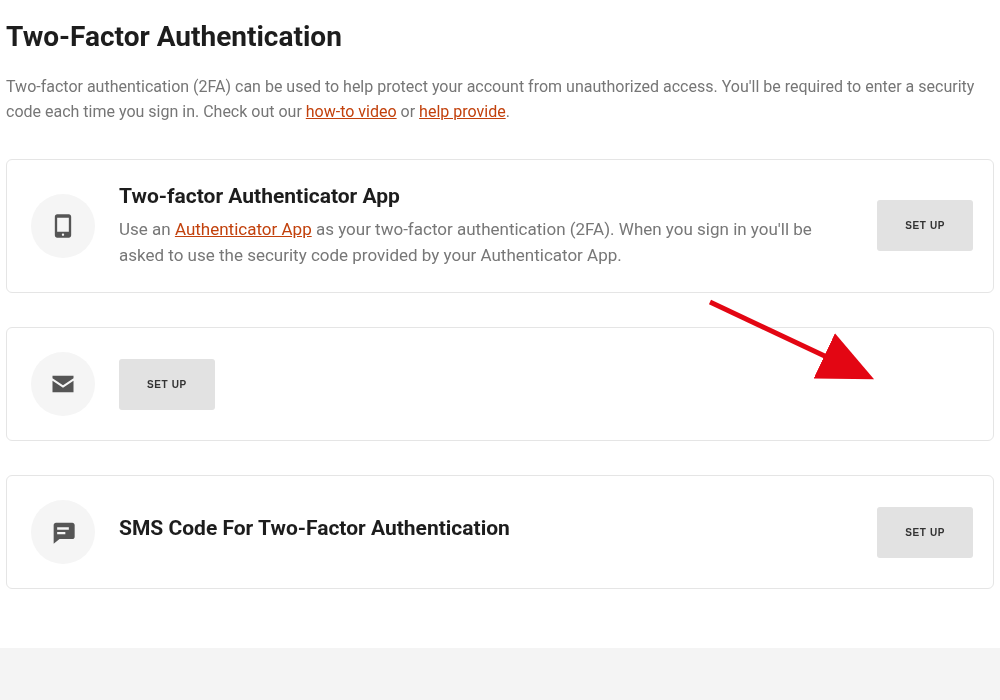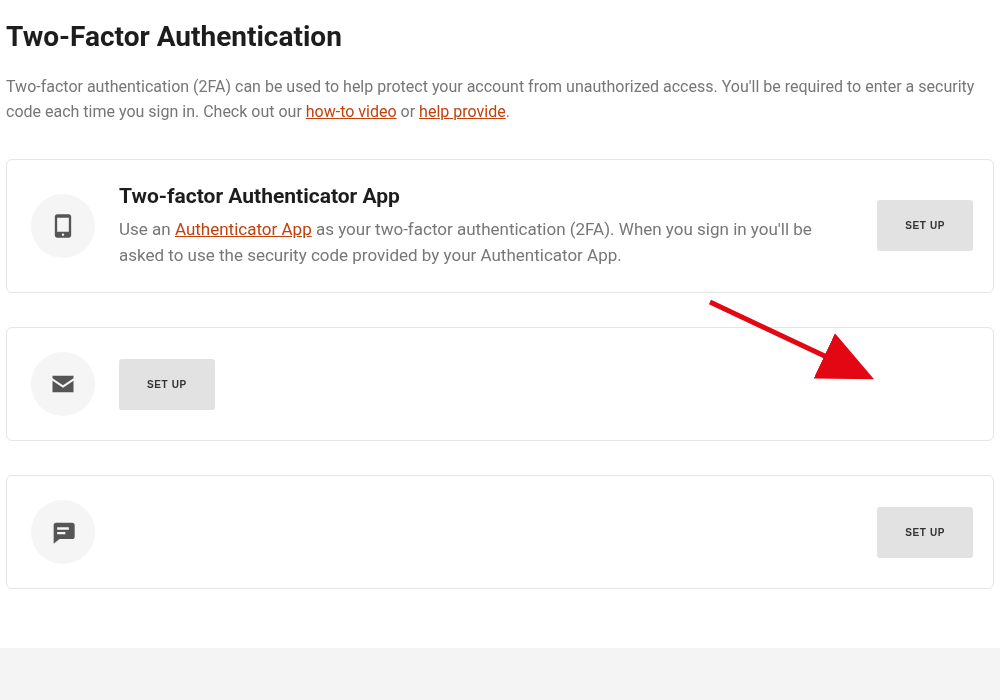--- a/index.html
+++ b/index.html
@@ -133,20 +133,21 @@
     <button class="setup-btn">SET UP</button>
   </div>
 
   <div class="card">
     <div class="icon-circle">
       <svg viewBox="0 0 24 24">
           <path d="M4 4h16c1.1 0 2 .9 2 2v10c0 1.1-.9 2-2 2H9l-5 4V6c0-1.1.9-2 2-2zm3 4v2h10V8H7zm0 4v2h7v-2H7z"></path>
         </svg>
     </div>
     <div class="card-body">
+      <div class="card-title">SMS Code For Two-Factor Authentication</div>
     </div>
     <button class="setup-btn">SET UP</button>
   </div>
 </div>
 
 <div class="footer-band"></div>
 
 <svg class="arrow" width="180" height="100">
   <defs>
     <marker id="ah" markerWidth="12" markerHeight="12" refX="9" refY="5" orient="auto">

